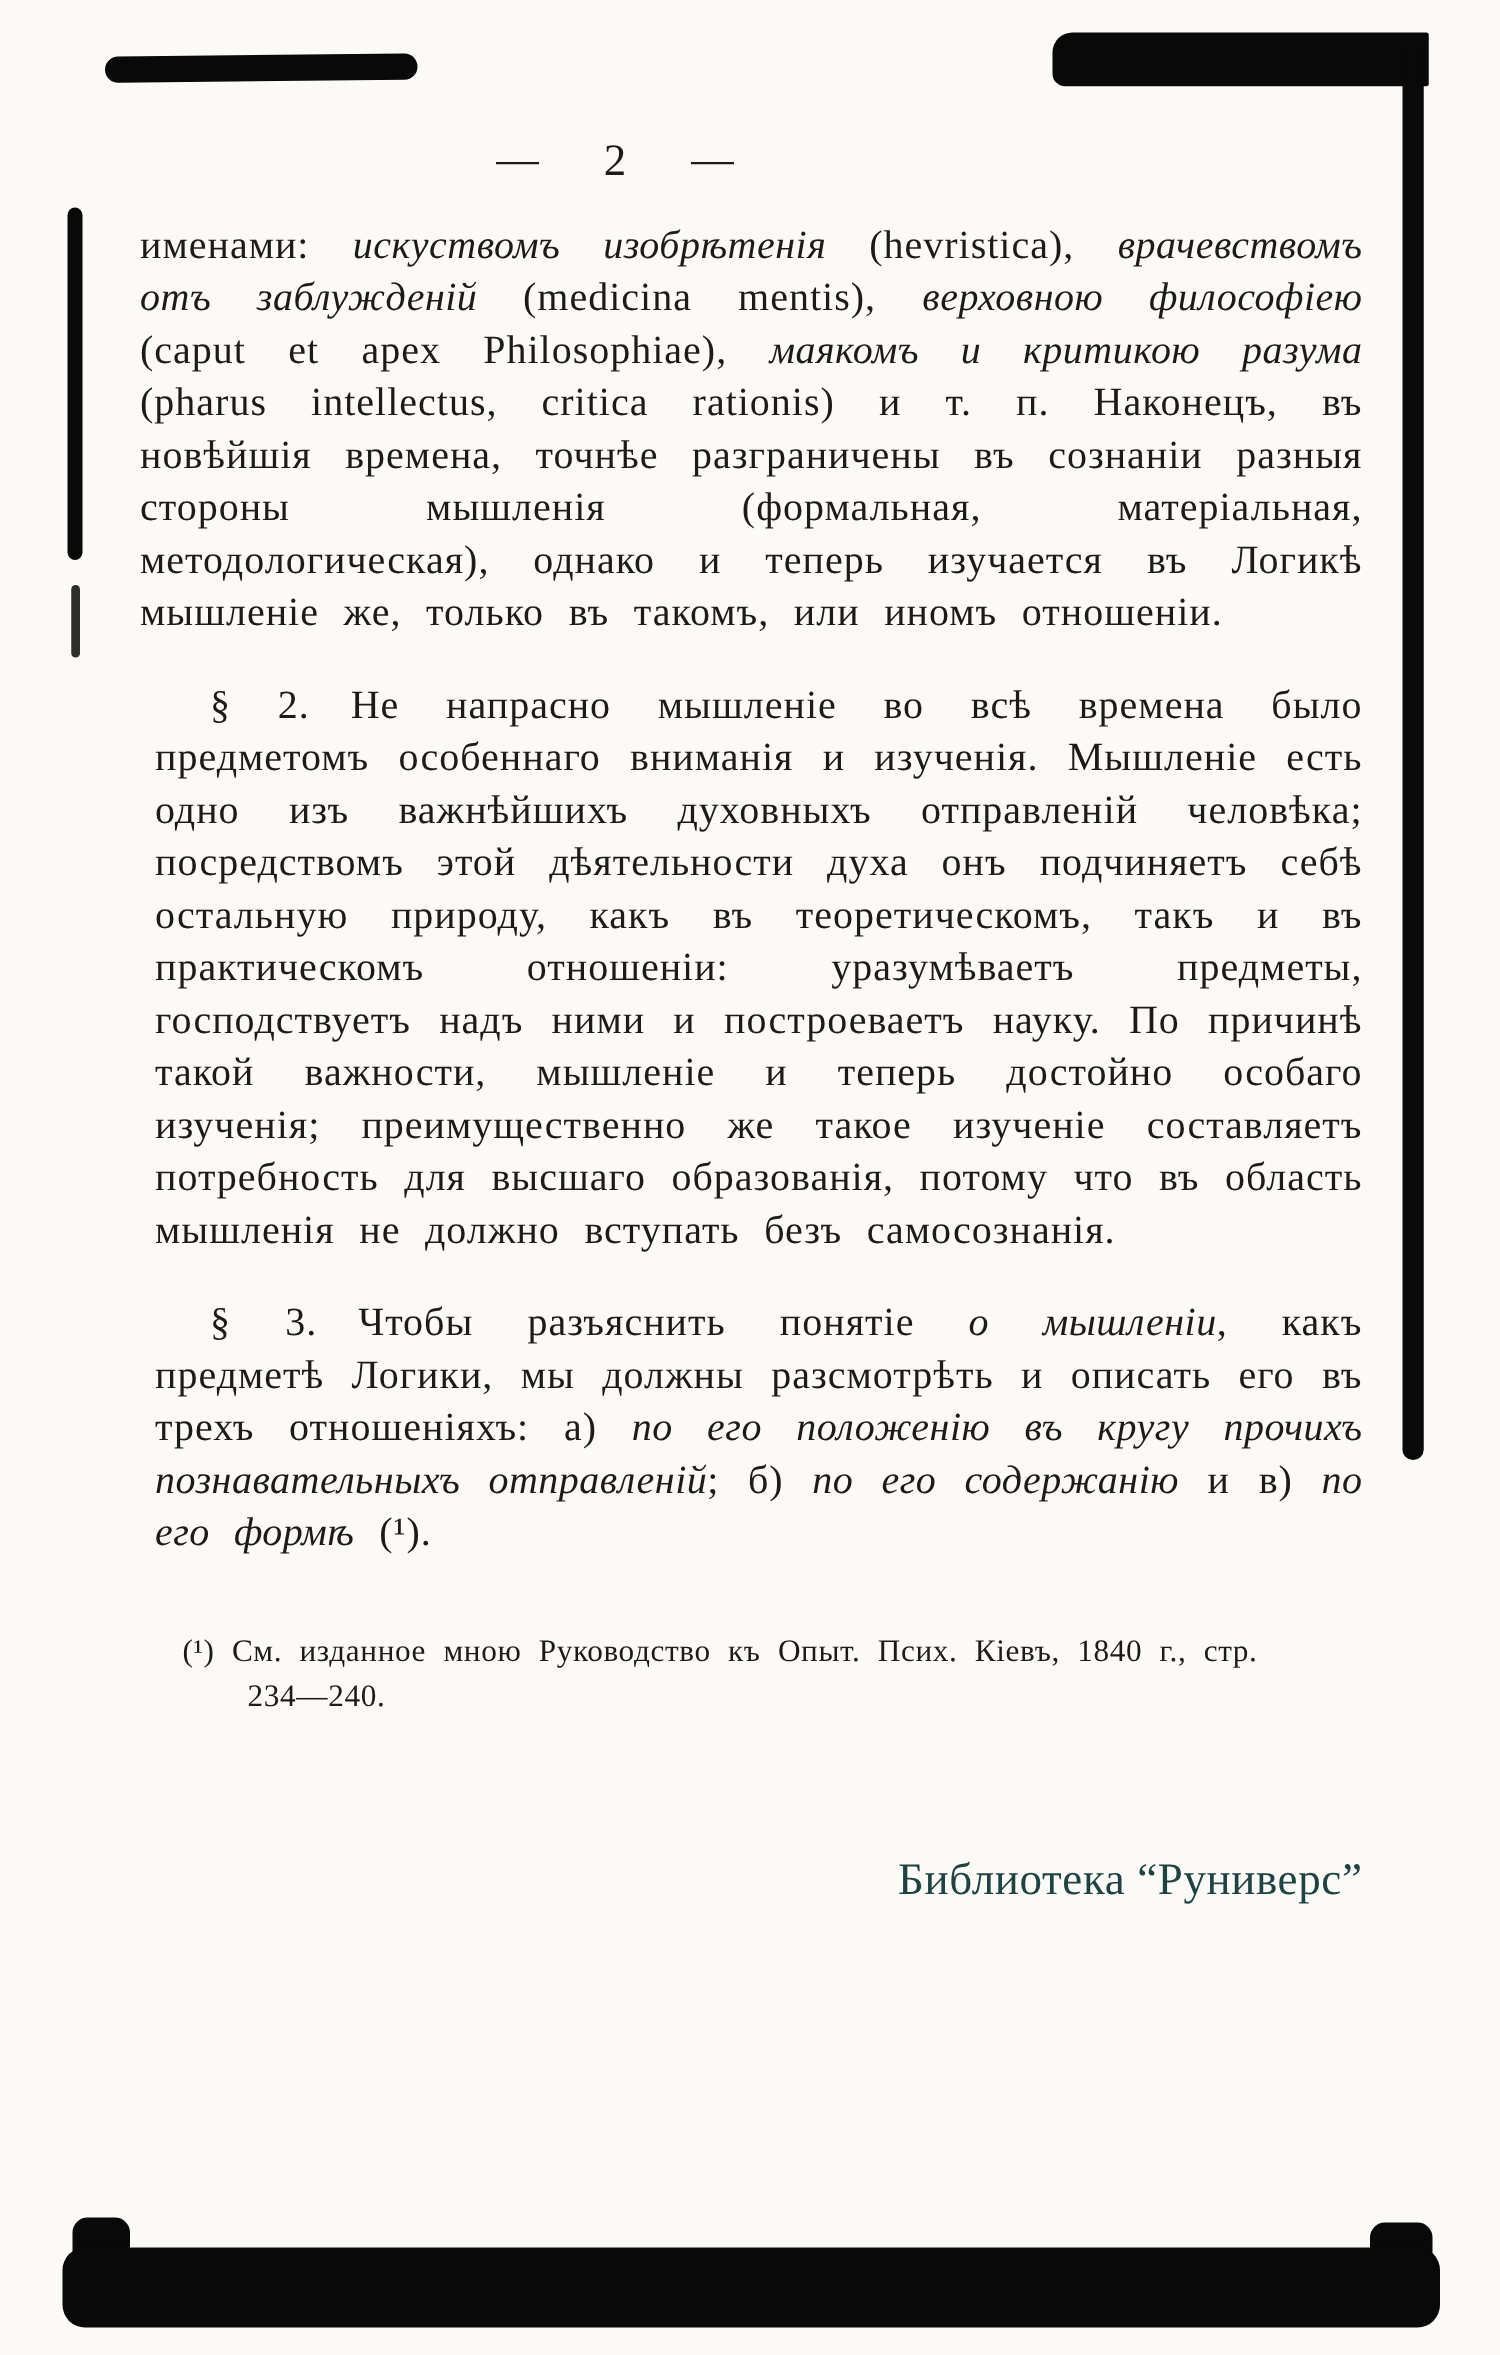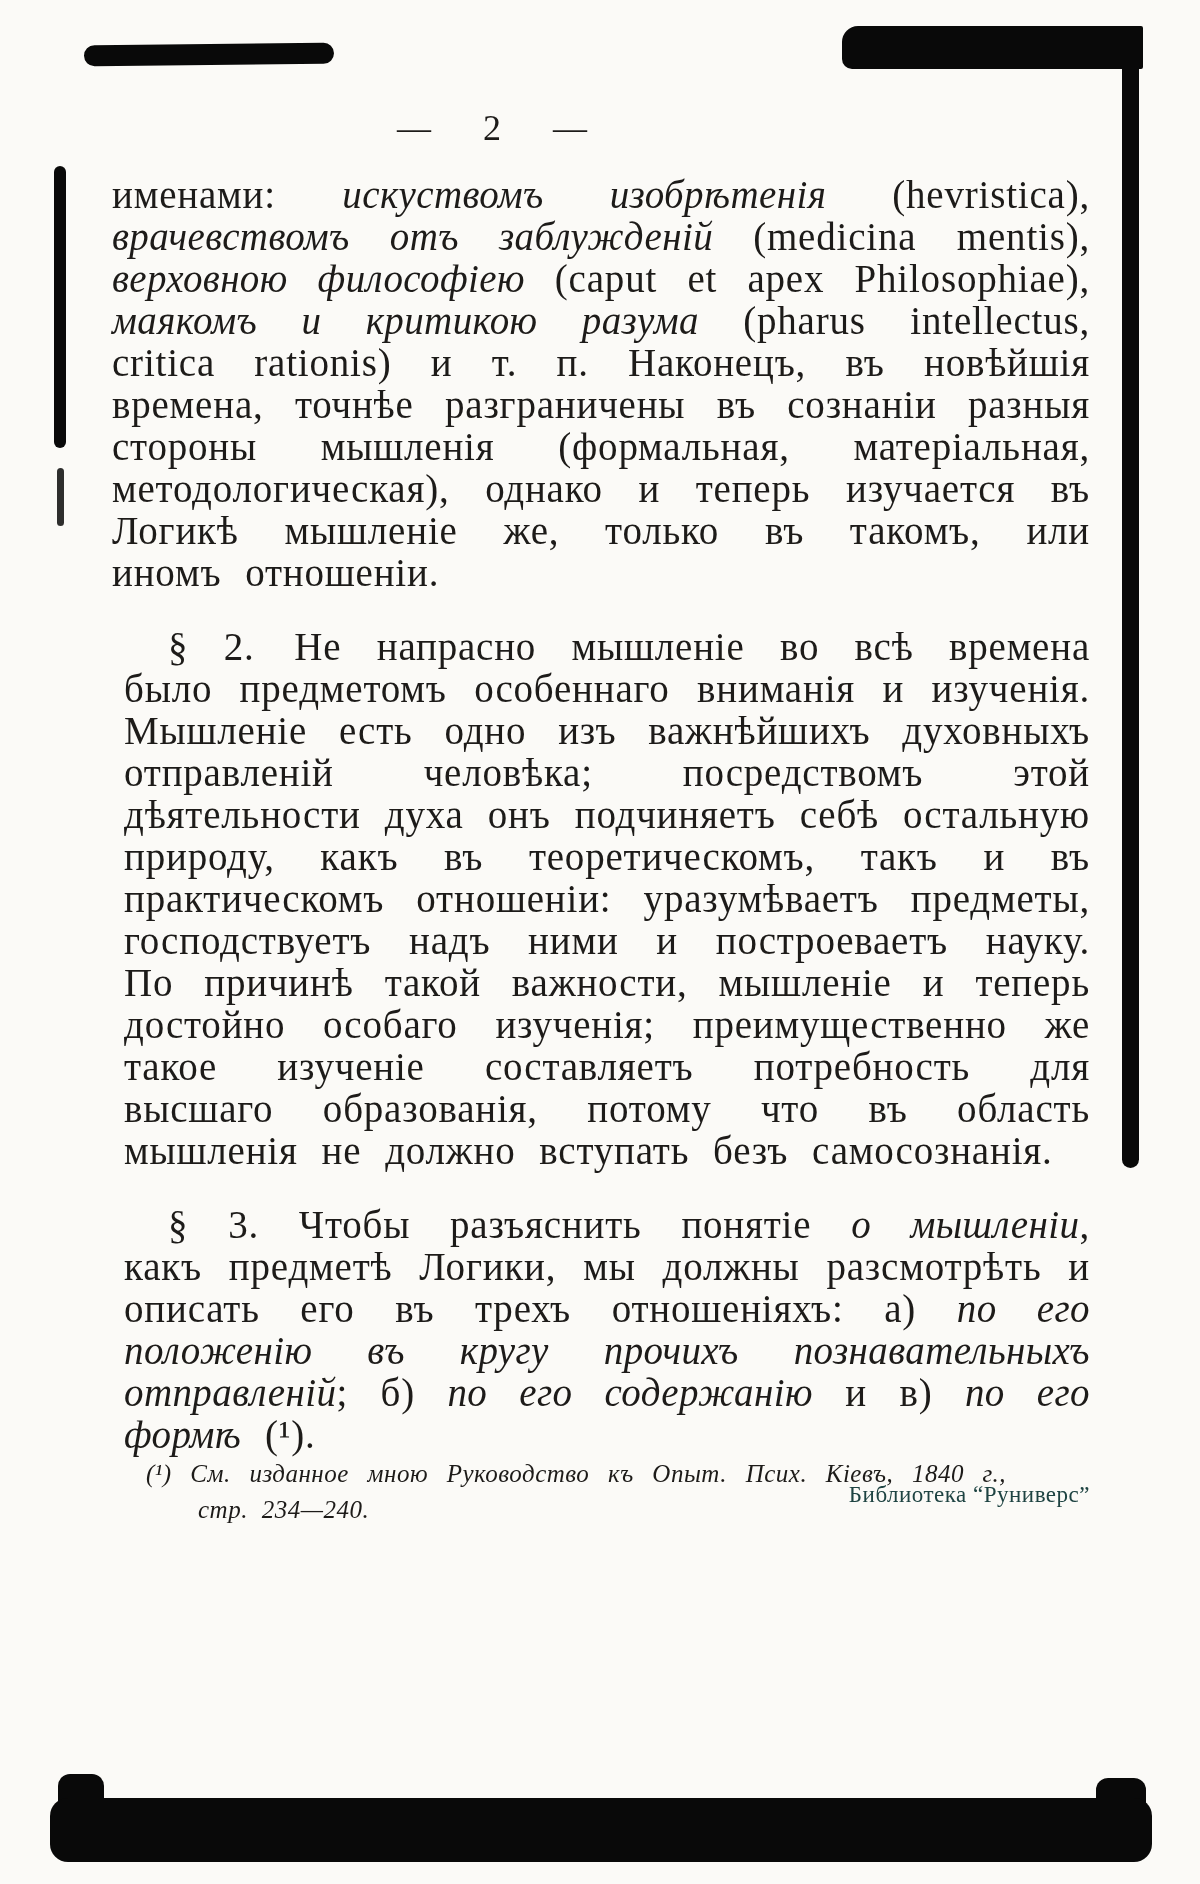--- a/index.html
+++ b/index.html
@@ -36,47 +36,47 @@
     justify-content:center;
     align-items:center;
     gap:52px;
     font-size:34px;
     line-height:40px;
     margin-bottom:26px;
   }
   .page-head .pnum { font-size:36px; }
 
   .text-block {
-    font-size:39px;
+    font-size:32px;
     line-height:42px;
     text-align:justify;
     word-spacing:0.34em;
     letter-spacing:0.8px;
   }
   .text-block p { margin:0; }
   .text-block p + p { margin-top:32px; }
   .text-block p.indent { text-indent:44px;margin-left:12px; }
   .it { font-style:italic; letter-spacing:0.4px; }
 
   .footnote {
+    margin-top:58px;
     margin-left:34px;
     margin-right:84px;
     font-size:25px;
     line-height:36px;
     text-align:justify;
     word-spacing:0.28em;
     letter-spacing:0.5px;
-    font-style:italic;
   }
   .footnote p { margin:0; padding-left:52px; text-indent:-52px; }
 
   .watermark {
     position:absolute;
     right:110px; top:1482px;
-    font-size:23px;
+    font-size:36px;
     letter-spacing:0.5px;
     color:#1e4342;
   }
 </style>
 </head>
 <body>
 
 <div class="art a-tl"></div>
 <div class="art a-tr"></div>
 <div class="art a-right"></div>

